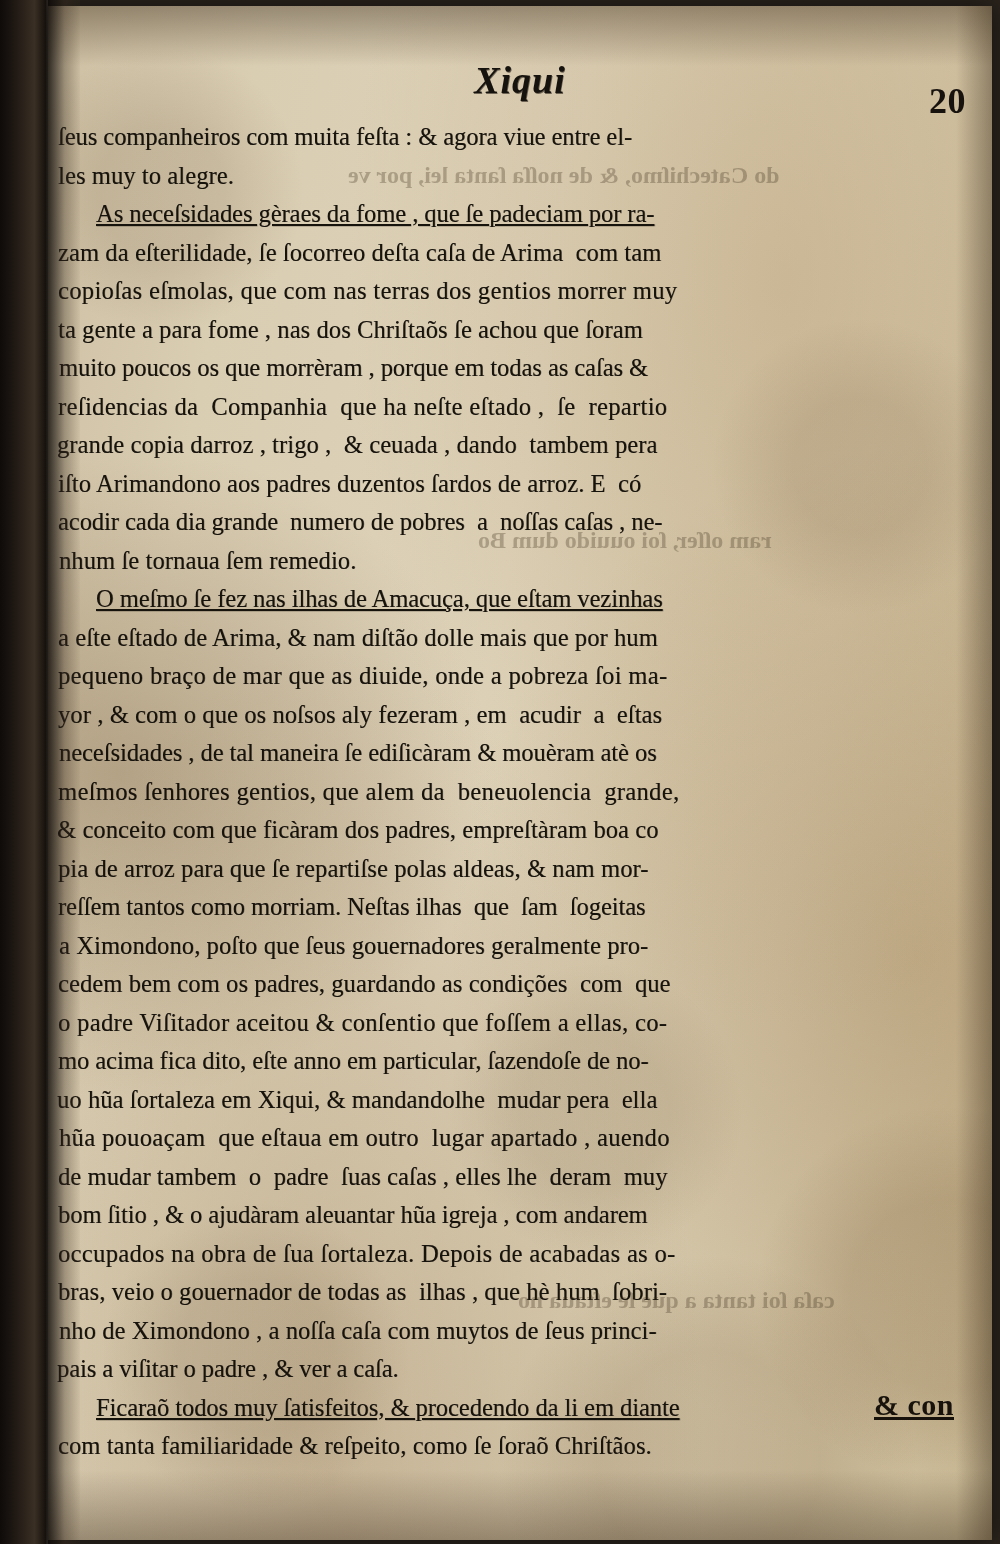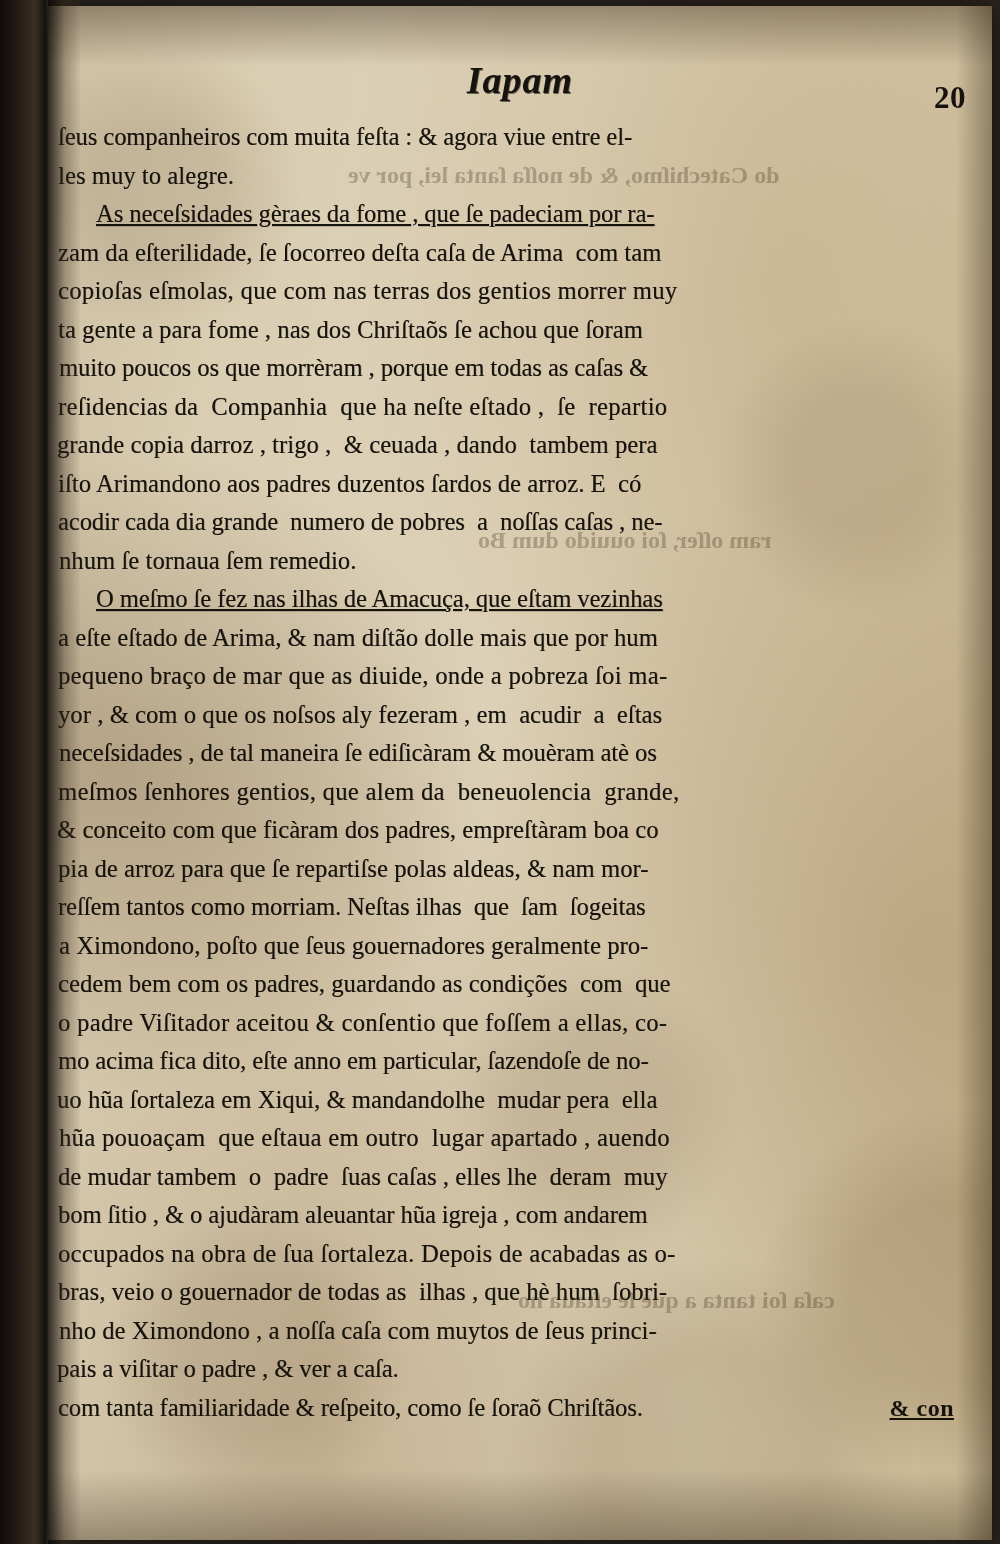--- a/index.html
+++ b/index.html
@@ -126,21 +126,21 @@
     color: #16120d;
     letter-spacing: 1px;
     text-shadow: 0.6px 0.6px 0 rgba(20,15,10,0.55);
   }
   .folio {
     position: absolute;
     right: 26px;
     top: 22px;
     font-family: "Liberation Serif", serif;
     font-weight: bold;
-    font-size: 31px;
+    font-size: 36px;
     color: #17120d;
     letter-spacing: 0.5px;
   }
 
   
   .textblock {
     position: absolute;
     left: 10px;
     right: 28px;
     top: 112px;
@@ -164,21 +164,21 @@
   
   .line:nth-child(3n)   { letter-spacing: 0.35px; }
   .line:nth-child(4n+1) { letter-spacing: -0.05px; }
   .line:nth-child(5n)   { transform: translateX(1px); }
   .line:nth-child(7n)   { transform: translateX(-1px); }
 
   .catchword {
     position: absolute;
     right: 38px;
     bottom: 118px;
-    font-size: 24px;
+    font-size: 30px;
     font-weight: bold;
     color: #17120c;
     text-decoration: underline;
     letter-spacing: 0.5px;
     text-align: center;
   }
 
   
   .bleed {
     position: absolute;
@@ -234,33 +234,33 @@
 bido</div>
 
   <div class="leaf">
     <div class="edge-top"></div>
     <div class="edge-right"></div>
     <div class="edge-bottom"></div>
 
     <div class="content">
 
       <div class="header-row">
-        <div class="running-title">Iapam</div>
+        <div class="running-title">Xiqui</div>
         <div class="folio">20</div>
       </div>
 
       <div class="bleed" style="left:300px; top:150px;">do Catechiſmo, &amp; de noſſa ſanta lei, por ve</div>
       <div class="bleed" style="left:430px; top:515px;">ram oſſer, ſoi ouuido dum Bo</div>
       <div class="bleed" style="left:470px; top:1275px;">caſa ſoi tanta a que ſe eſtaua no</div>
 
       <div class="textblock" id="textblock">
           <p><span class="line">ſeus companheiros com muita feſta : &amp; agora viue entre el-</span><span class="line">les muy to alegre.</span></p>
           <p><span class="line indent">As neceſsidades gèraes da fome , que ſe padeciam por ra-</span><span class="line">zam da eſterilidade, ſe ſocorreo deſta caſa de Arima  com tam</span><span class="line">copioſas eſmolas, que com nas terras dos gentios morrer muy</span><span class="line">ta gente a para fome , nas dos Chriſtaõs ſe achou que ſoram</span><span class="line">muito poucos os que morrèram , porque em todas as caſas &amp;</span><span class="line">reſidencias da  Companhia  que ha neſte eſtado ,  ſe  repartio</span><span class="line">grande copia darroz , trigo ,  &amp; ceuada , dando  tambem pera</span><span class="line">iſto Arimandono aos padres duzentos ſardos de arroz. E  có</span><span class="line">acodir cada dia grande  numero de pobres  a  noſſas caſas , ne-</span><span class="line">nhum ſe tornaua ſem remedio.</span></p>
           <p><span class="line indent">O meſmo ſe fez nas ilhas de Amacuça, que eſtam vezinhas</span><span class="line">a eſte eſtado de Arima, &amp; nam diſtão dolle mais que por hum</span><span class="line">pequeno braço de mar que as diuide, onde a pobreza ſoi ma-</span><span class="line">yor , &amp; com o que os noſsos aly fezeram , em  acudir  a  eſtas</span><span class="line">neceſsidades , de tal maneira ſe ediſicàram &amp; mouèram atè os</span><span class="line">meſmos ſenhores gentios, que alem da  beneuolencia  grande,</span><span class="line">&amp; conceito com que ficàram dos padres, empreſtàram boa co</span><span class="line">pia de arroz para que ſe repartiſse polas aldeas, &amp; nam mor-</span><span class="line">reſſem tantos como morriam. Neſtas ilhas  que  ſam  ſogeitas</span><span class="line">a Ximondono, poſto que ſeus gouernadores geralmente pro-</span><span class="line">cedem bem com os padres, guardando as condições  com  que</span><span class="line">o padre Viſitador aceitou &amp; conſentio que foſſem a ellas, co-</span><span class="line">mo acima fica dito, eſte anno em particular, ſazendoſe de no-</span><span class="line">uo hũa ſortaleza em Xiqui, &amp; mandandolhe  mudar pera  ella</span><span class="line">hũa pouoaçam  que eſtaua em outro  lugar apartado , auendo</span><span class="line">de mudar tambem  o  padre  ſuas caſas , elles lhe  deram  muy</span><span class="line">bom ſitio , &amp; o ajudàram aleuantar hũa igreja , com andarem</span><span class="line">occupados na obra de ſua ſortaleza. Depois de acabadas as o-</span><span class="line">bras, veio o gouernador de todas as  ilhas , que hè hum  ſobri-</span><span class="line">nho de Ximondono , a noſſa caſa com muytos de ſeus princi-</span><span class="line">pais a viſitar o padre , &amp; ver a caſa.</span></p>
-          <p><span class="line">com tanta familiaridade &amp; reſpeito, como ſe ſoraõ Chriſtãos.</span></p>
+          <p><span class="line indent">Ficaraõ todos muy ſatisfeitos, &amp; procedendo da li em diante</span><span class="line">com tanta familiaridade &amp; reſpeito, como ſe ſoraõ Chriſtãos.</span></p>
         </div>
 
       <div class="catchword">&amp; con</div>
     </div>
   </div>
 
   <div class="binding-shadow"></div>
   <div class="binding"></div>
 
 </div>

